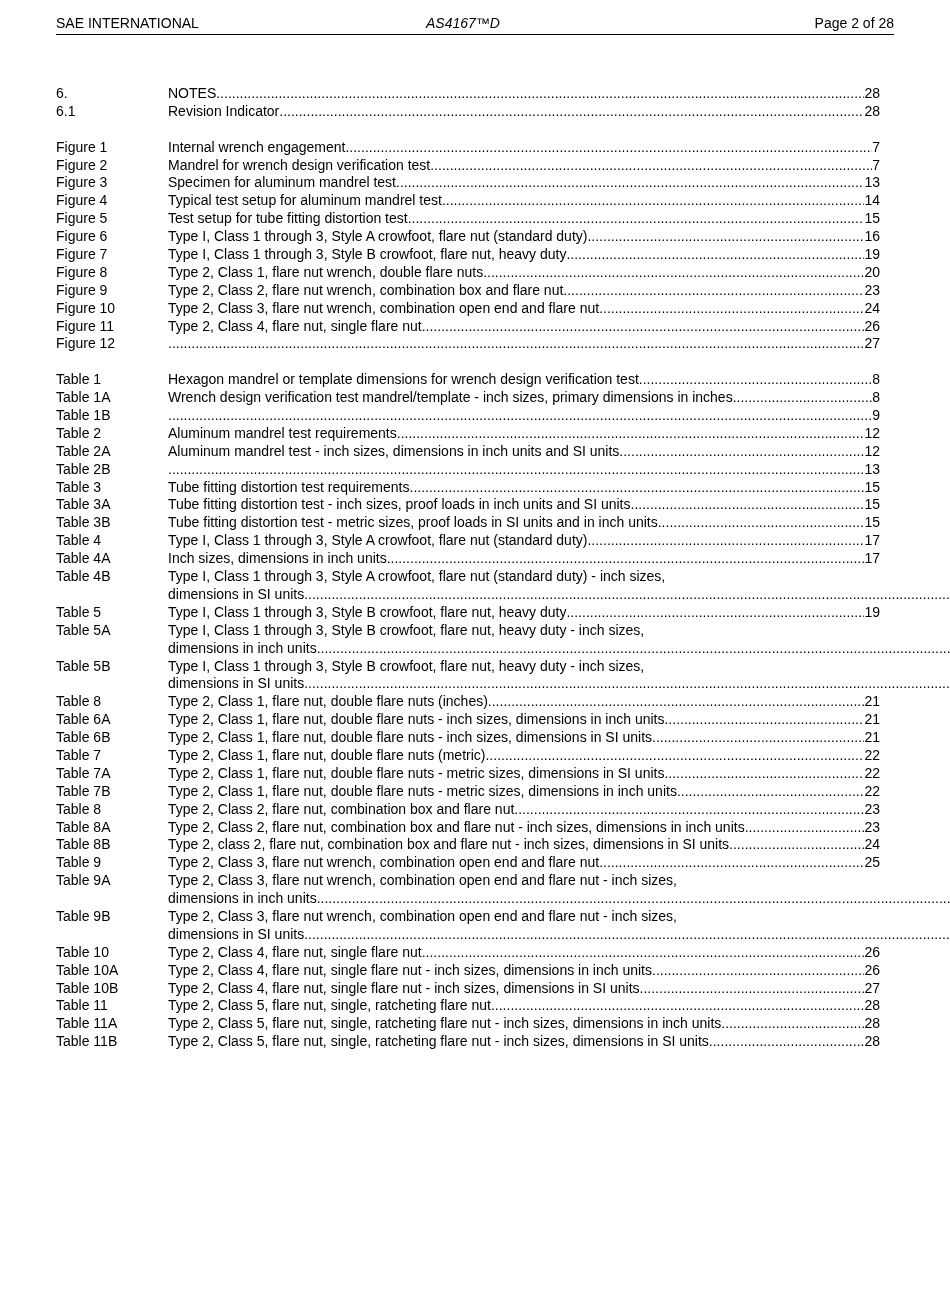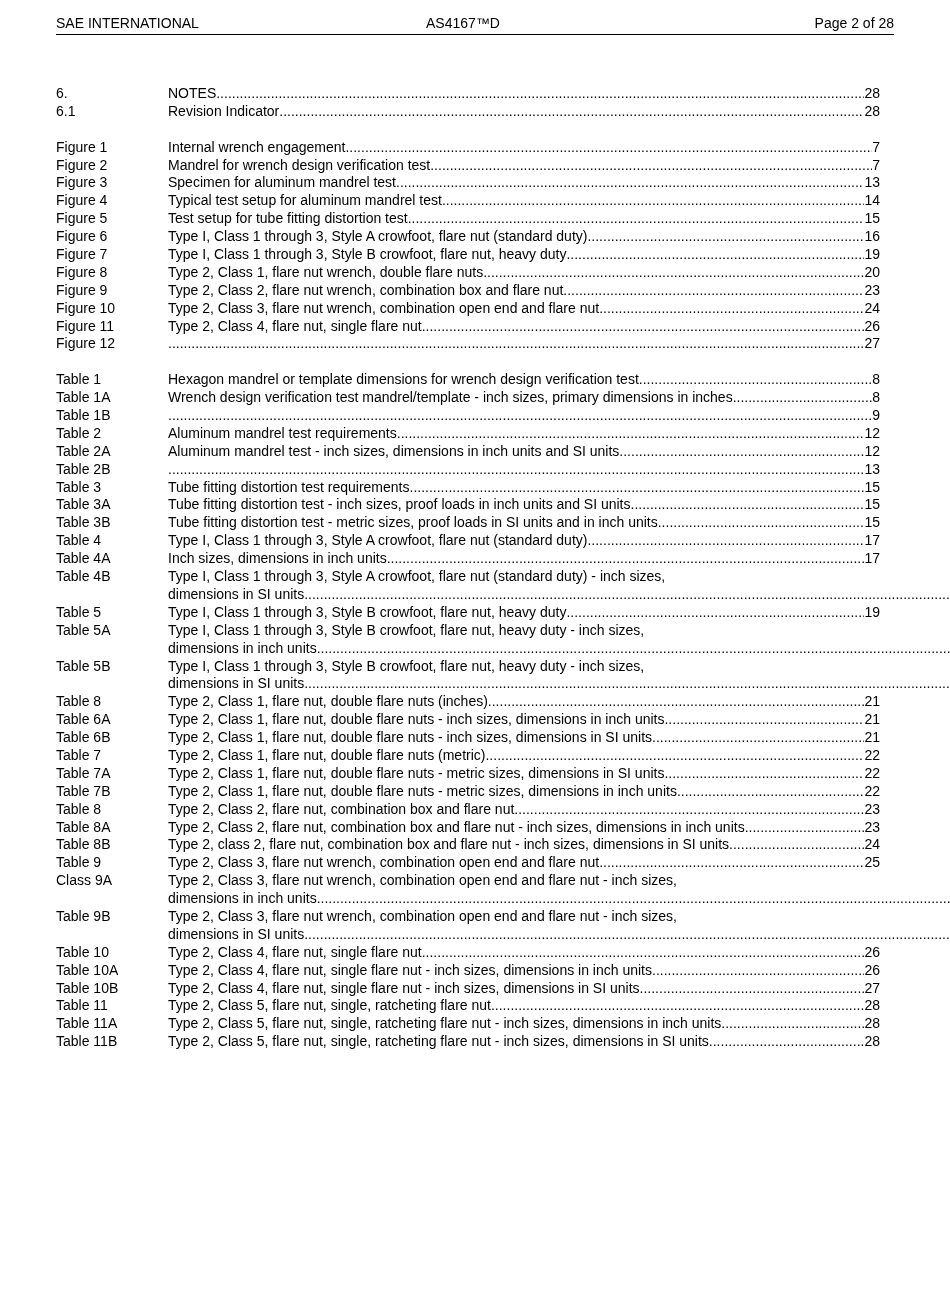--- a/index.html
+++ b/index.html
@@ -1,20 +1,20 @@
 <!DOCTYPE html>
 <html><head>
 <meta charset="utf-8">
 <style>
   html, body { margin: 0; padding: 0; background: #ffffff; }
   body { width: 950px; height: 1306px; position: relative; font-family: "Liberation Sans", sans-serif; color: #000; }
   .header { position: absolute; left: 56px; top: 12px; width: 838px; height: 22px; border-bottom: 1px solid #000; font-size: 14px; }
   .header span { position: absolute; top: 1px; line-height: 20px; }
   .h-left { left: 0; }
-  .h-center { left: 370px; }
+  .h-center { left: 370px; font-style: italic; }
   .h-right { right: 0; text-align: center; }
   .toc { position: absolute; left: 56px; top: 85px; width: 824px; font-size: 14px; }
   .row { display: flex; line-height: 17.9px; height: 17.9px; }
   .label { width: 112px; flex: 0 0 112px; white-space: nowrap; }
   .entry { flex: 1; display: flex; min-width: 0; white-space: nowrap; }
   .title { flex: 0 0 auto; }
   .dots { flex: 1; overflow: hidden; white-space: nowrap; }
   .dots::before { content: "....................................................................................................................................................................................................................................................................................................."; letter-spacing: 0px; }
   .page { flex: 0 0 auto; text-align: left; }
   .gap { height: 17.9px; }
@@ -344,21 +344,21 @@
     </div>
     <div class="row">
       <div class="label">Table 9</div>
       <div class="entry">
         <span class="title">Type 2, Class 3, flare nut wrench, combination open end and flare nut</span>
         <span class="dots"></span>
         <span class="page">25</span>
       </div>
     </div>
     <div class="multi">
-      <div class="label">Class 9A</div>
+      <div class="label">Table 9A</div>
       <div class="content">
         <div class="line1">Type 2, Class 3, flare nut wrench,  combination open end and flare nut - inch sizes,</div>
         <div class="line2">
           <span class="title">dimensions in inch units </span>
           <span class="dots"></span>
         </div>
       </div>
     </div>
     <div class="multi">
       <div class="label">Table 9B</div>

